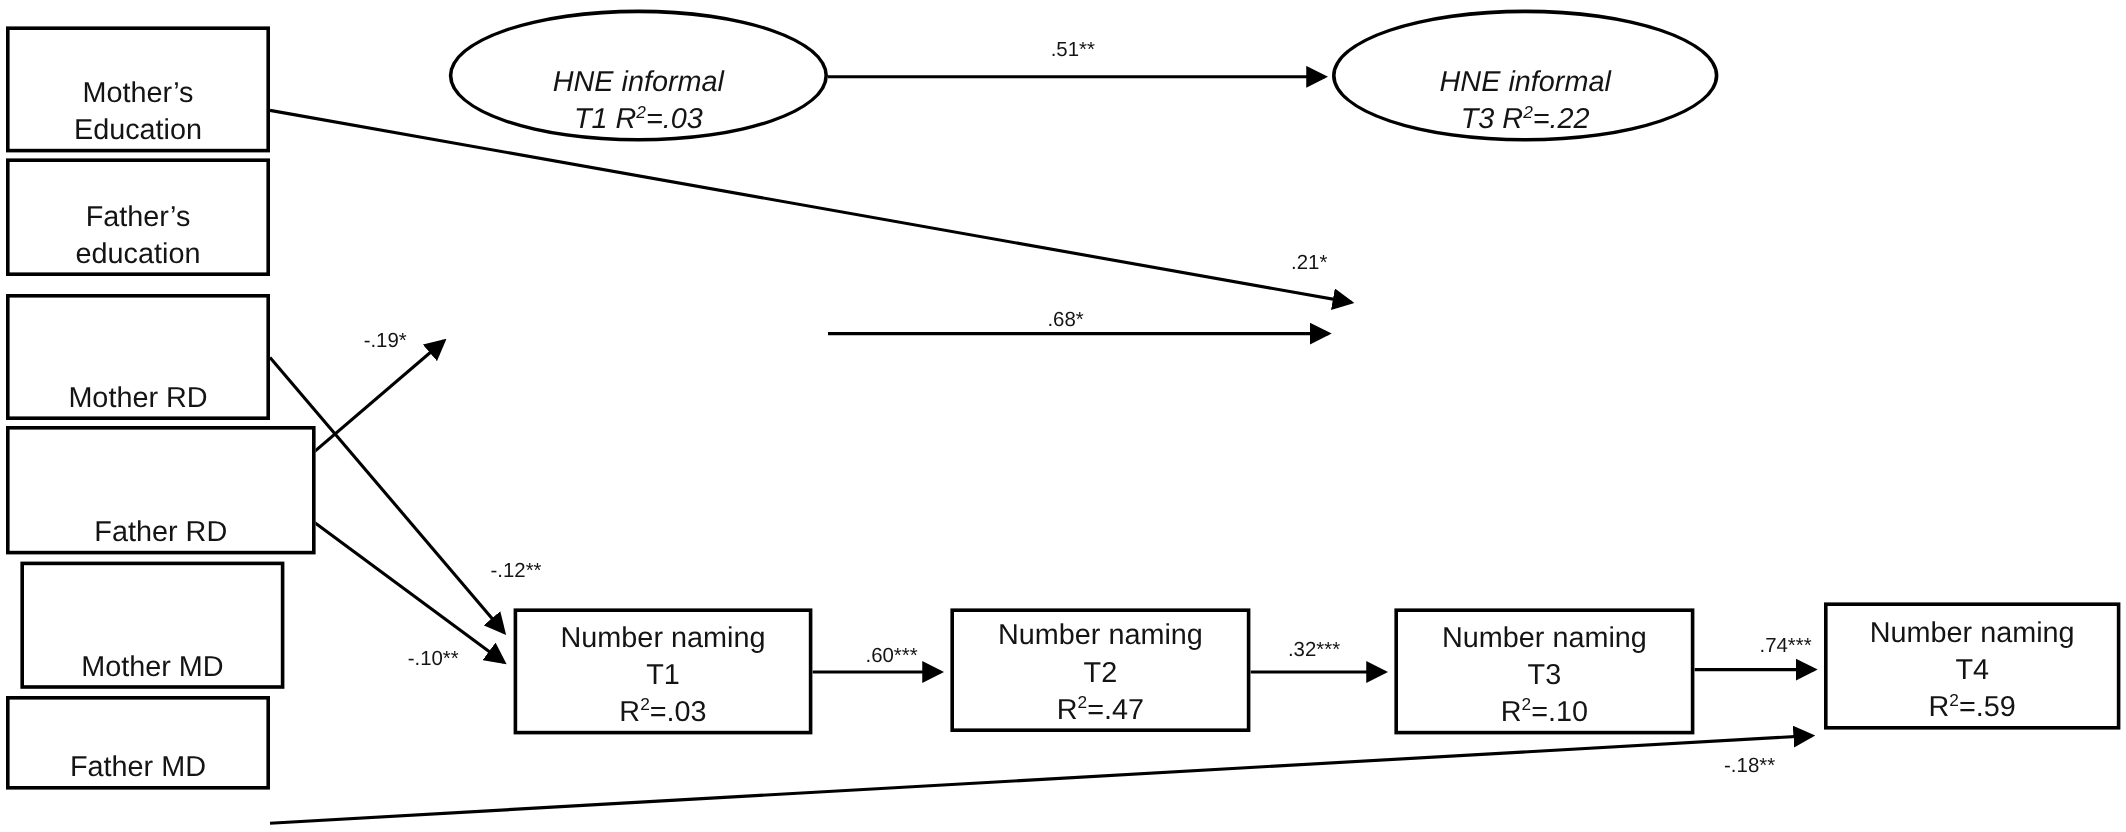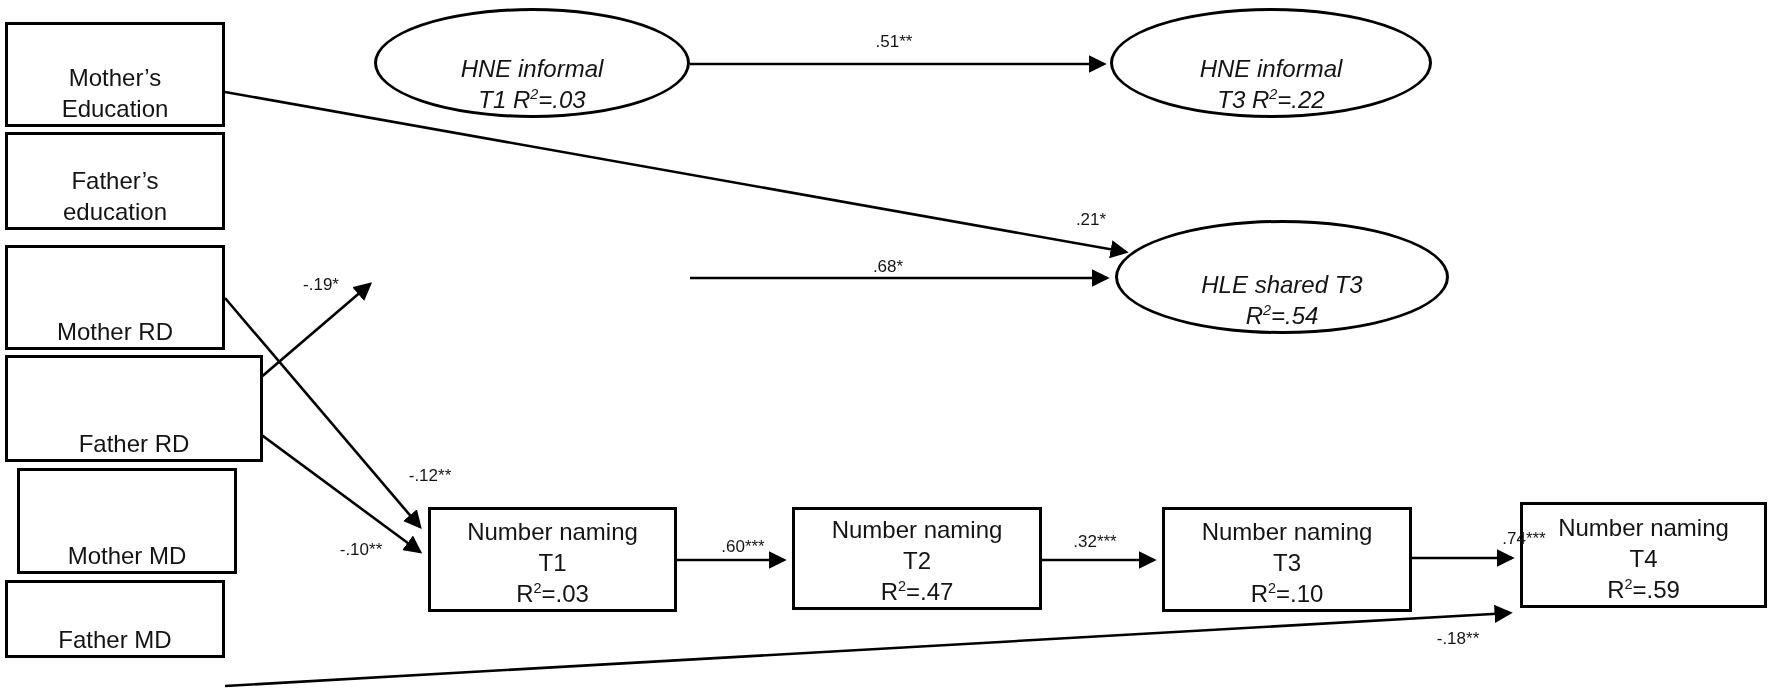--- a/index.html
+++ b/index.html
@@ -67,24 +67,20 @@
   </div>
 
   <div class="node ellipse" style="left:374px;top:8px;width:316px;height:110px">
     <div class="nl">HNE informal</div>
     <div class="nl"><span>T1 R</span><sup>2</sup><span>=.03</span></div>
   </div>
   <div class="node ellipse" style="left:1110px;top:8px;width:322px;height:110px">
     <div class="nl">HNE informal</div>
     <div class="nl"><span>T3 R</span><sup>2</sup><span>=.22</span></div>
   </div>
-  <div class="node ellipse" style="left:1115px;top:220px;width:334px;height:114px">
-    <div class="nl">HLE shared T3</div>
-    <div class="nl"><span>R</span><sup>2</sup><span>=.54</span></div>
-  </div>
 
   <div class="node" style="left:428px;top:507px;width:249px;height:105px">
     <div class="nl">Number naming</div>
     <div class="nl">T1</div>
     <div class="nl"><span>R</span><sup>2</sup><span>=.03</span></div>
   </div>
   <div class="node" style="left:792px;top:507px;width:250px;height:103px">
     <div class="nl">Number naming</div>
     <div class="nl">T2</div>
     <div class="nl"><span>R</span><sup>2</sup><span>=.47</span></div>
@@ -101,16 +97,16 @@
   </div>
 
   <div class="coef" style="left:894px;top:41px">.51**</div>
   <div class="coef" style="left:888px;top:266px">.68*</div>
   <div class="coef" style="left:1091px;top:219px">.21*</div>
   <div class="coef" style="left:321px;top:284px">-.19*</div>
   <div class="coef" style="left:430px;top:475px">-.12**</div>
   <div class="coef" style="left:361px;top:549px">-.10**</div>
   <div class="coef" style="left:743px;top:546px">.60***</div>
   <div class="coef" style="left:1095px;top:541px">.32***</div>
-  <div class="coef" style="left:1524px;top:538px">.74***</div>
+  <div class="coef" style="left:1488px;top:538px">.74***</div>
   <div class="coef" style="left:1458px;top:638px">-.18**</div>
 
 </div>
 
 </body></html>

